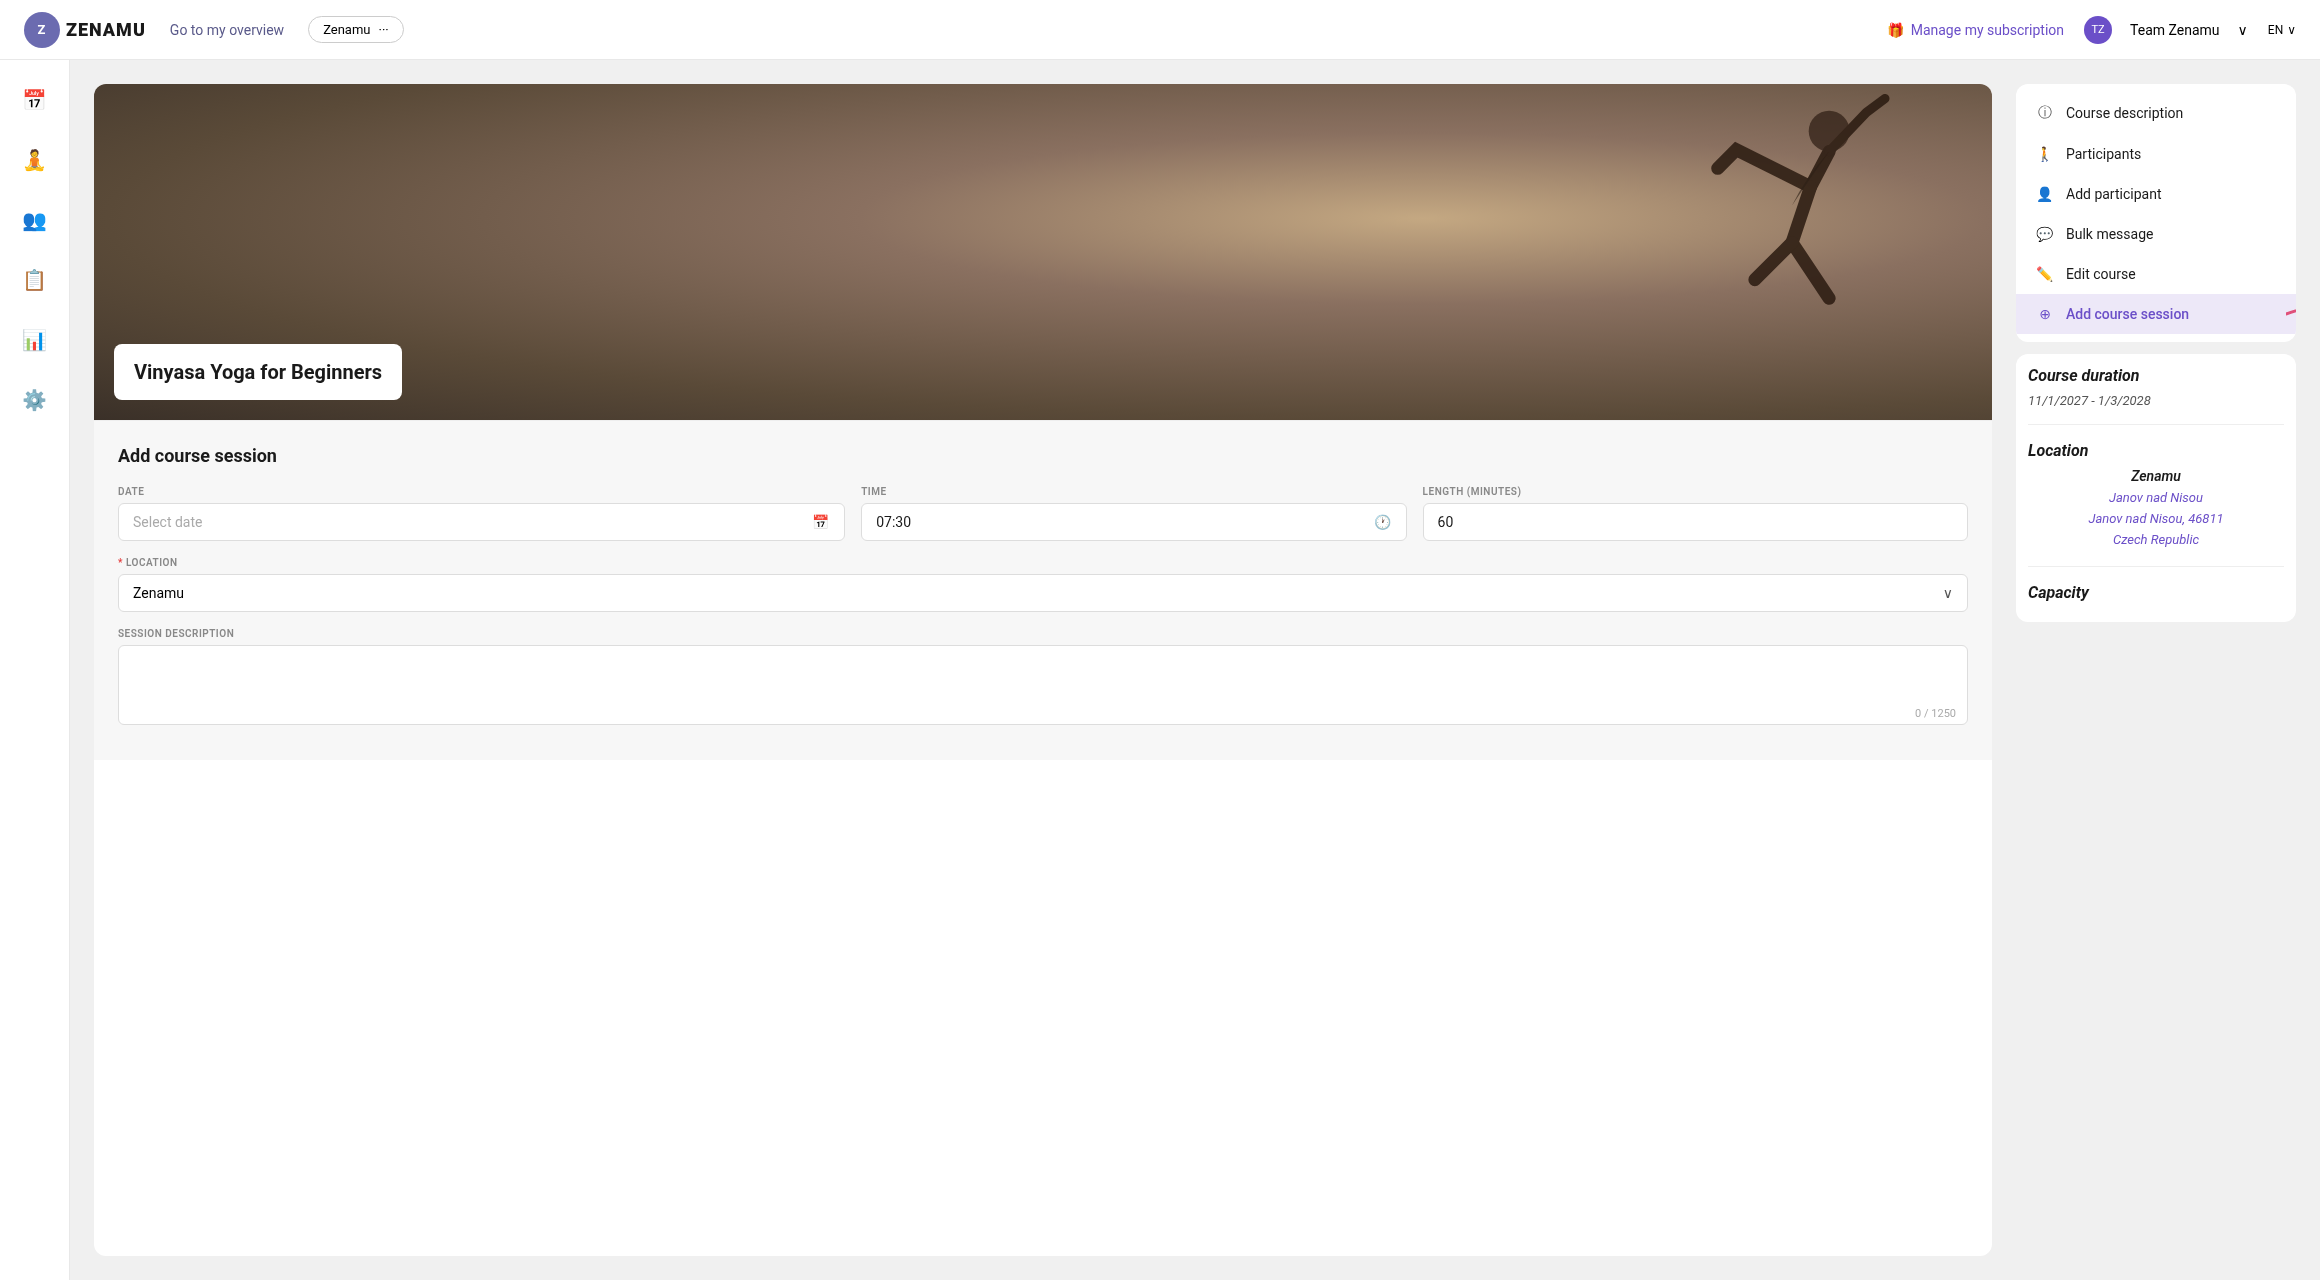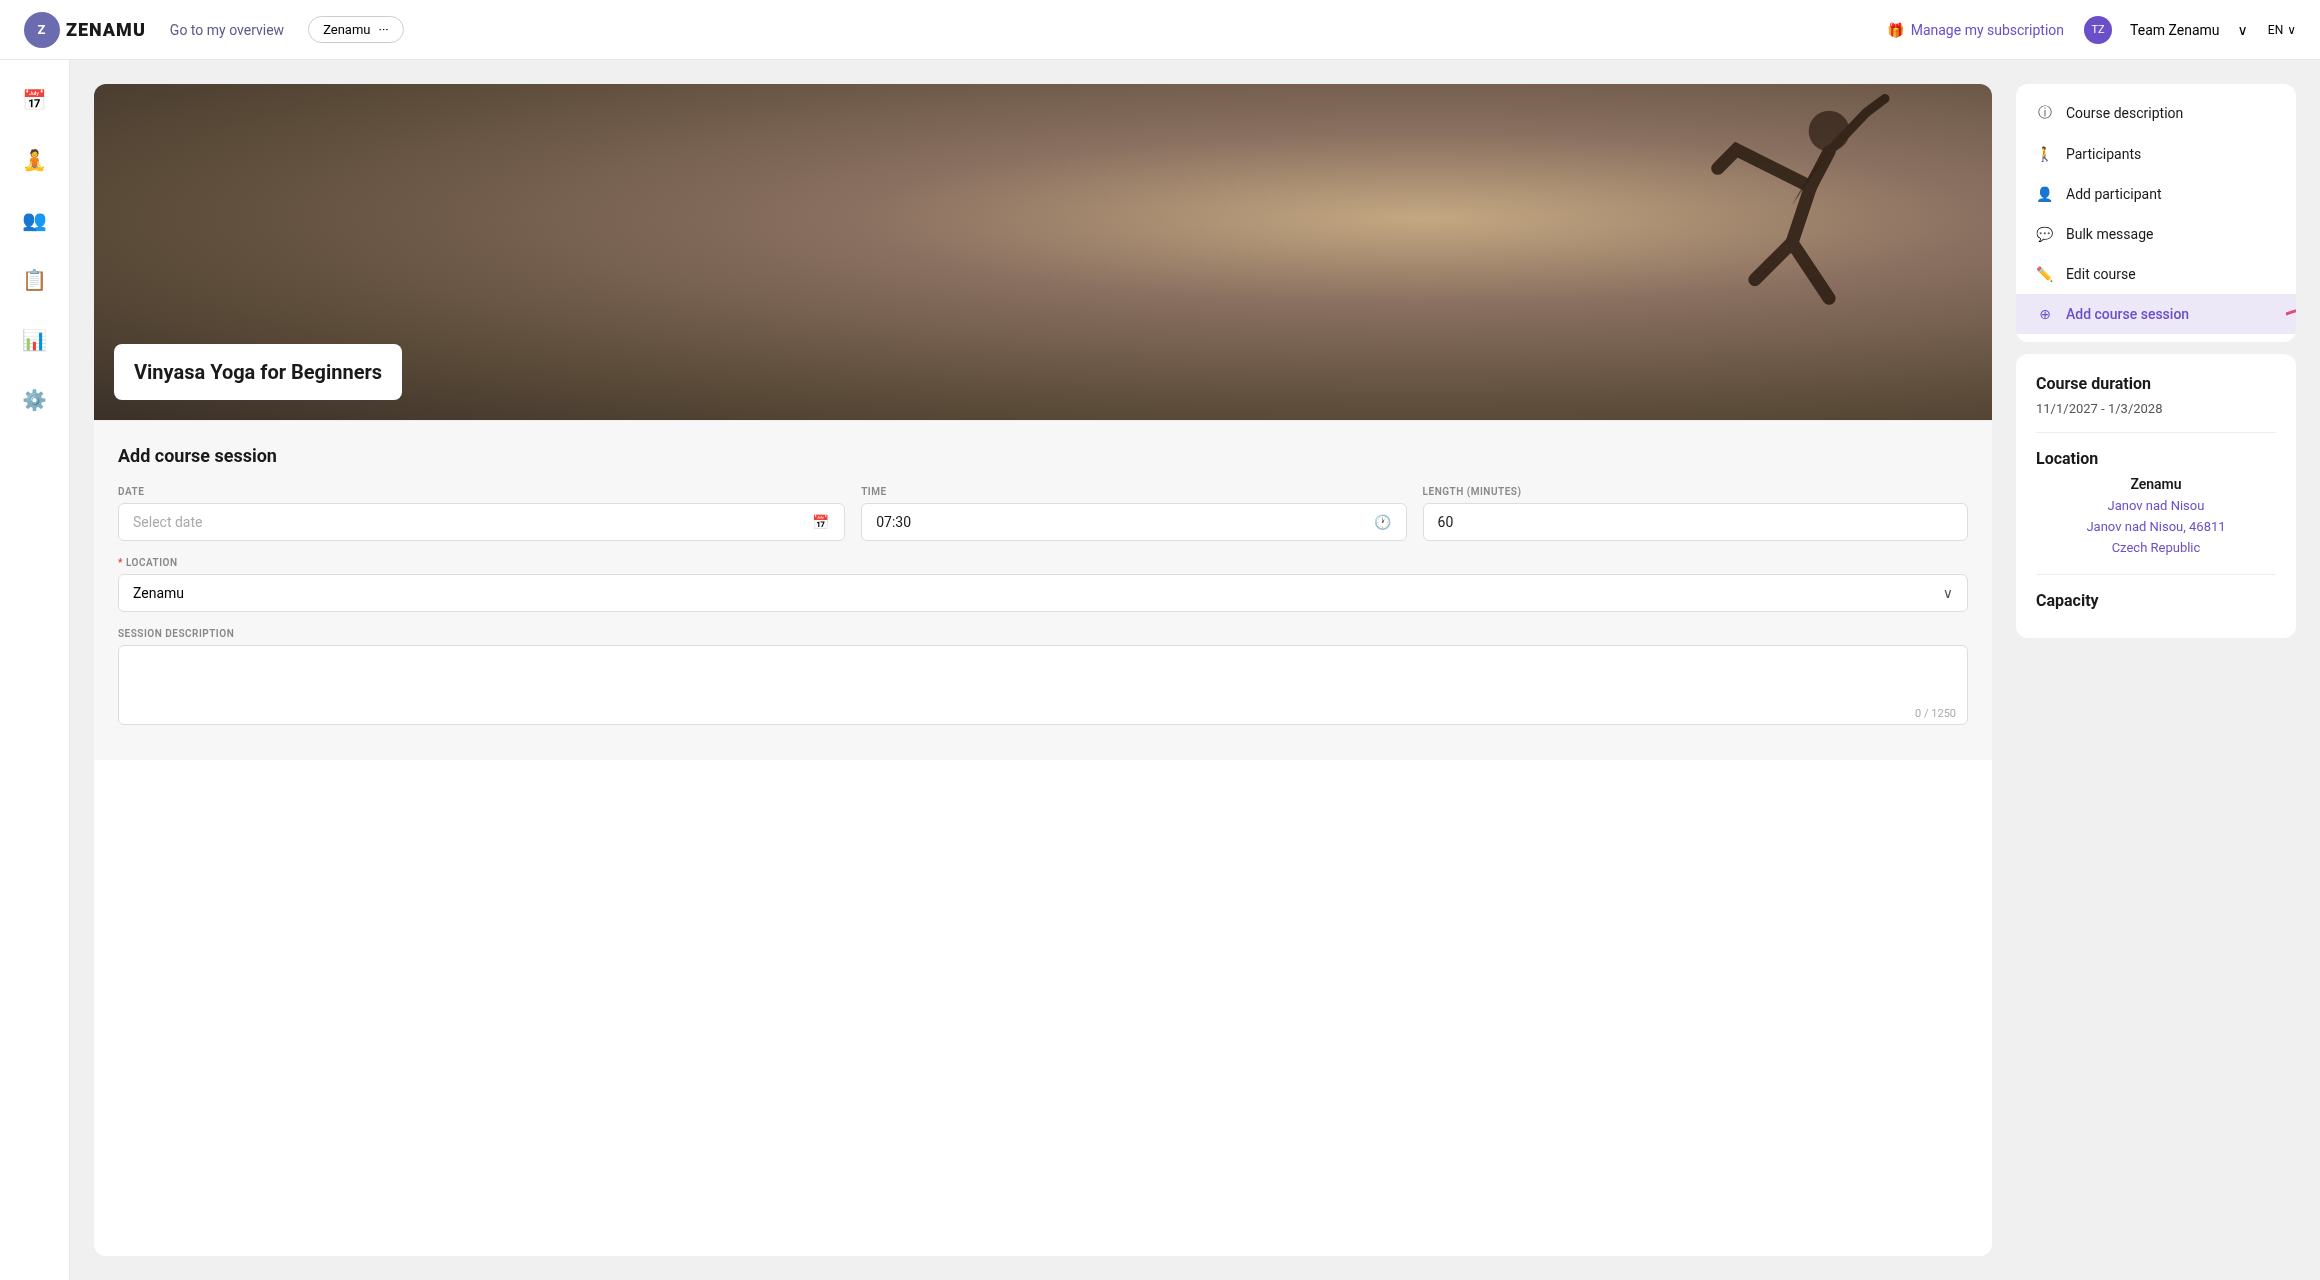--- a/index.html
+++ b/index.html
@@ -322,21 +322,22 @@
     .menu-icon {
       width: 18px;
       text-align: center;
       color: #555;
     }
 
     
     .info-card {
       background: white;
       border-radius: 12px;
-      padding: 20px;
+      padding: 12px;
+      font-style: italic;
     }
     .info-card-title {
       font-size: 16px;
       font-weight: 700;
       color: #1a1a1a;
       margin-bottom: 8px;
     }
     .info-dates {
       font-size: 13px;
       color: #555;

